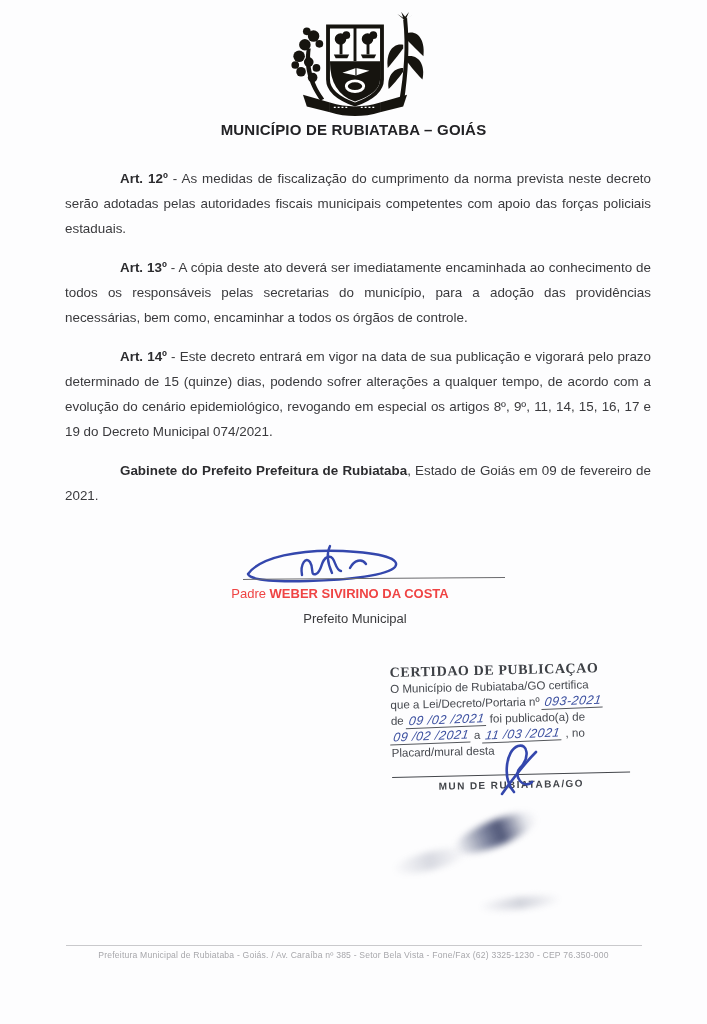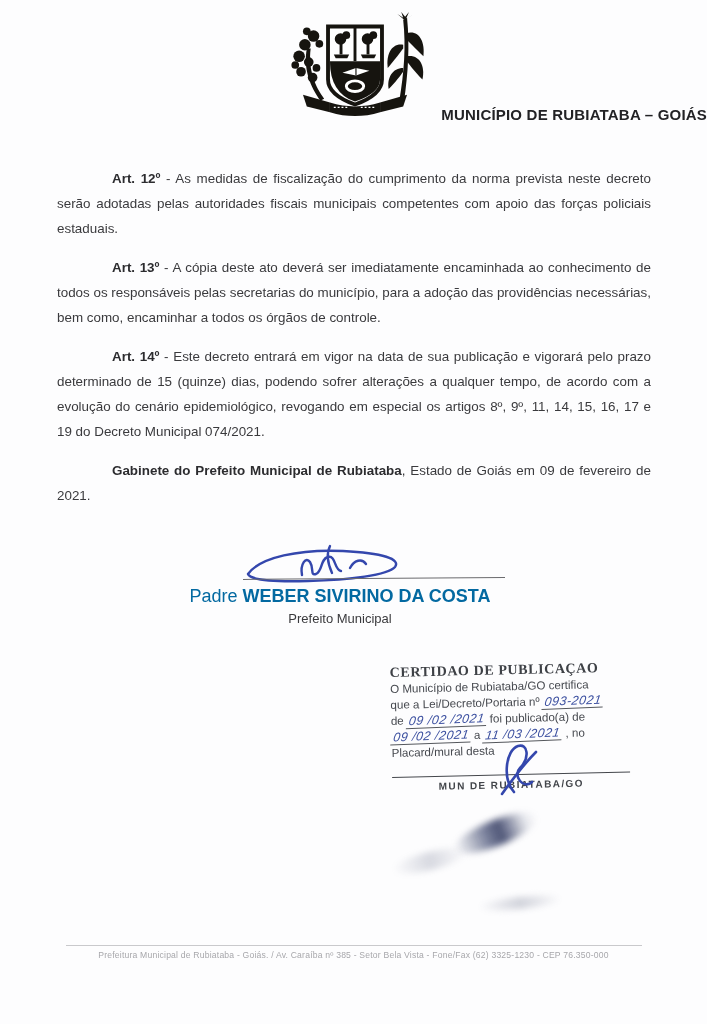--- a/index.html
+++ b/index.html
@@ -7,36 +7,36 @@
     position:relative;
     width:707px;height:1024px;
     margin:0 auto;
     background:#fdfdfe;
     font-family:"Liberation Sans","DejaVu Sans",sans-serif;
     color:#333336;
     overflow:hidden;
   }
   
   .crest{position:absolute;left:276px;top:12px;width:158px;height:106px;}
-  .title{position:absolute;left:0;top:106px;width:707px;text-align:right;
+  .title{position:absolute;left:0;top:121px;width:707px;text-align:center;
          font-weight:bold;font-size:15px;letter-spacing:.2px;color:#222225;line-height:18px;}
   .title .t2{font-size:14.5px;}
   
   .doc-body{position:absolute;left:57px;top:166px;width:594px;
             font-size:13.4px;line-height:25px;text-align:justify;color:#3a3a3d;}
-  .doc-body p{margin:0 0 14px 0;text-indent:55px;}
+  .doc-body p{margin:0 0 14px 8px;text-indent:55px;}
   .doc-body .lead{font-weight:bold;color:#2c2c2f;}
   
   .sig-scribble{position:absolute;left:238px;top:544px;width:250px;height:42px;}
   .sig-line{position:absolute;left:243px;top:578px;width:262px;height:1px;
             background:#6a6a6d;transform:rotate(-.4deg);}
   .sig-name{position:absolute;left:150px;top:586px;width:380px;text-align:center;
-            font-size:18px;color:#0369a1;}
+            font-size:13px;color:#ef4444;}
   .sig-name b{font-weight:bold;}
-  .sig-role{position:absolute;left:150px;top:611px;width:380px;text-align:center;
+  .sig-role{position:absolute;left:165px;top:611px;width:380px;text-align:center;
             font-size:13px;color:#3a3a3d;}
   
   .stamp{position:absolute;left:391px;top:661px;width:256px;
          transform:rotate(-1.3deg);color:#46494f;font-size:11.6px;line-height:16px;}
   .stamp .st-title{font-family:"Liberation Serif","DejaVu Serif",serif;
          font-weight:bold;font-size:14px;letter-spacing:.6px;color:#3e4146;line-height:17px;}
   .hand{display:inline-block;font-style:italic;font-size:12.5px;color:#3c50a0;
         transform:skewX(-10deg) rotate(-1deg);letter-spacing:.5px;
         border-bottom:1px solid #54575c;padding:0 2px;line-height:13px;}
   .stamp .mun-line{width:238px;height:0;border-top:1.6px solid #44474c;margin:16px 0 2px 0;}
@@ -113,21 +113,21 @@
   </svg>
 
   <div class="title">
     <div>MUNICÍPIO DE RUBIATABA – GOIÁS</div>
   </div>
 
   <div class="doc-body">
     <p><span class="lead">Art. 12º</span><span> - As medidas de fiscalização do cumprimento da norma prevista neste decreto serão adotadas pelas autoridades fiscais municipais competentes com apoio das forças policiais estaduais.</span></p>
     <p><span class="lead">Art. 13º</span><span> - A cópia deste ato deverá ser imediatamente encaminhada ao conhecimento de todos os responsáveis pelas secretarias do município, para a adoção das providências necessárias, bem como, encaminhar a todos os órgãos de controle.</span></p>
     <p><span class="lead">Art. 14º</span><span> - Este decreto entrará em vigor na data de sua publicação e vigorará pelo prazo determinado de 15 (quinze) dias, podendo sofrer alterações a qualquer tempo, de acordo com a evolução do cenário epidemiológico, revogando em especial os artigos 8º, 9º, 11, 14, 15, 16, 17 e 19 do Decreto Municipal 074/2021.</span></p>
-    <p><span class="lead">Gabinete do Prefeito Municipal de Rubiataba</span><span>, Estado de Goiás em 09 de fevereiro de 2021.</span></p>
+    <p><span class="lead">Gabinete do Prefeito Prefeitura de Rubiataba</span><span>, Estado de Goiás em 09 de fevereiro de 2021.</span></p>
   </div>
 
   <svg class="sig-scribble" viewBox="0 0 250 42" xmlns="http://www.w3.org/2000/svg">
     <g fill="none" stroke="#3447ad" stroke-width="2.4" stroke-linecap="round">
       <path d="M10,30 C22,13 62,5 105,7 C145,9 163,15 157,23 C150,31 112,36 70,37 C38,38 12,36 10,30"></path>
       <path d="M64,31 C62,20 68,12 72,18 C76,24 72,32 78,30 C85,27 82,15 90,13 C98,11 96,26 103,27"></path>
       <path d="M92,2 C88,10 90,20 94,29"></path>
       <path d="M112,24 C116,16 124,14 128,20"></path>
     </g>
   </svg>

